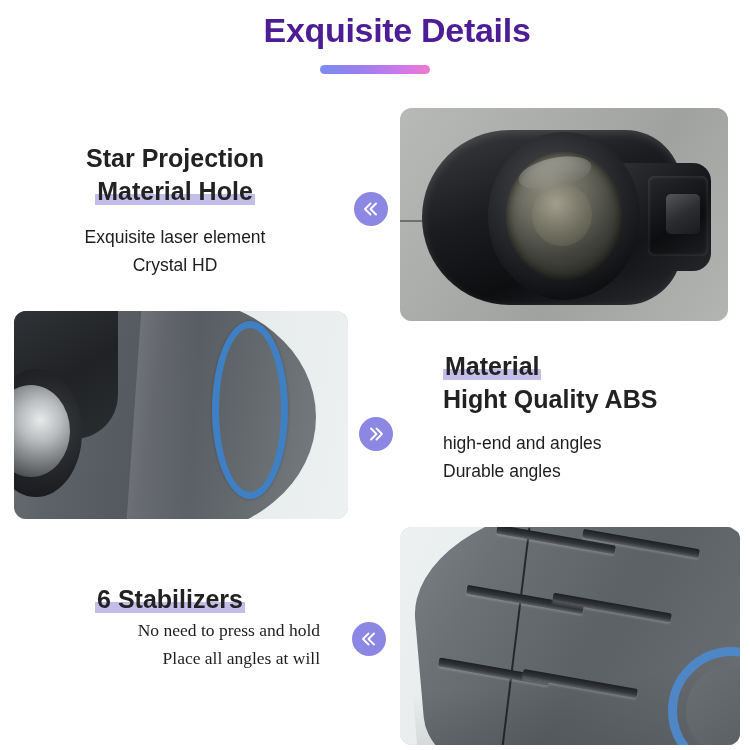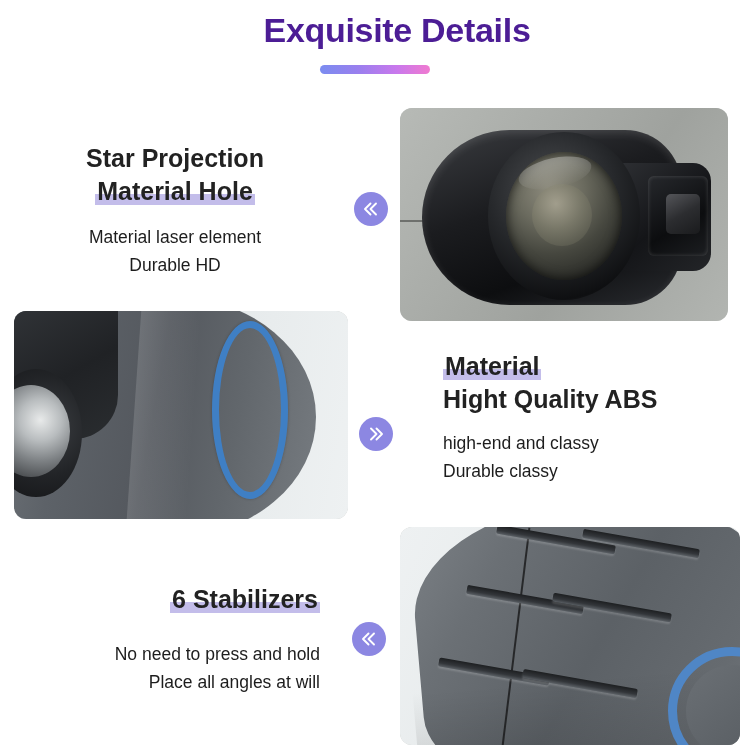--- a/index.html
+++ b/index.html
@@ -343,22 +343,22 @@
     text-align: left;
   }
   .block-2 .body-wrap { margin-top: 14px; }
 
   .block-3 {
     left: 20px;
     top: 583px;
     width: 300px;
     text-align: right;
   }
-  .block-3 .heading { }
-  .block-3 .body-wrap { margin-top: 24px; }
+  .block-3 .heading { text-align: center; }
+  .block-3 .body-wrap { margin-top: 0; font-family: Liberation Serif, serif; }
 
   
   .badge {
     position: absolute;
     width: 34px;
     height: 34px;
     border-radius: 50%;
     background: #8c87e2;
     display: flex;
     align-items: center;
@@ -422,33 +422,33 @@
       <div class="vent v6"></div>
     </div>
   </div>
 
   <div class="textblock block-1">
     <div class="heading">
       <div>Star Projection</div>
       <div><span class="hl-line">Material Hole</span></div>
     </div>
     <div class="body-wrap">
-      <p class="bodyline">Material laser element</p>
-      <p class="bodyline">Durable HD</p>
+      <p class="bodyline">Exquisite laser element</p>
+      <p class="bodyline">Crystal HD</p>
     </div>
   </div>
 
   <div class="textblock block-2">
     <div class="heading">
       <div><span class="hl-line">Material</span></div>
       <div>Hight Quality ABS</div>
     </div>
     <div class="body-wrap">
-      <p class="bodyline">high-end and classy</p>
-      <p class="bodyline">Durable classy</p>
+      <p class="bodyline">high-end and angles</p>
+      <p class="bodyline">Durable angles</p>
     </div>
   </div>
 
   <div class="textblock block-3">
     <div class="heading">
       <div><span class="hl-line">6 Stabilizers</span></div>
     </div>
     <div class="body-wrap">
       <p class="bodyline">No need to press and hold</p>
       <p class="bodyline">Place all angles at will</p>

